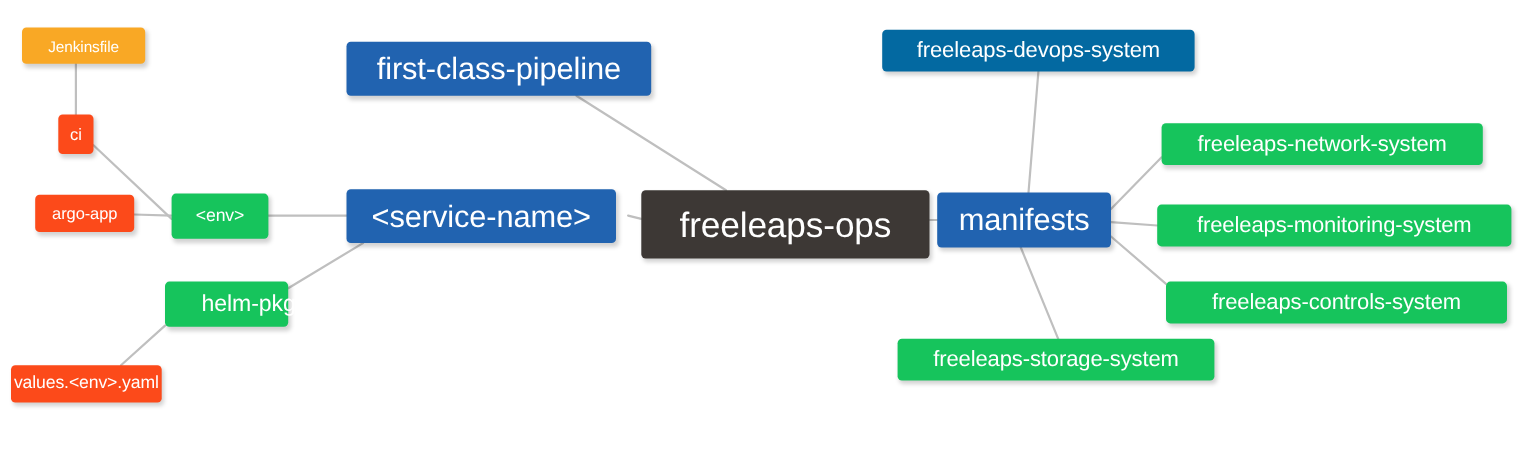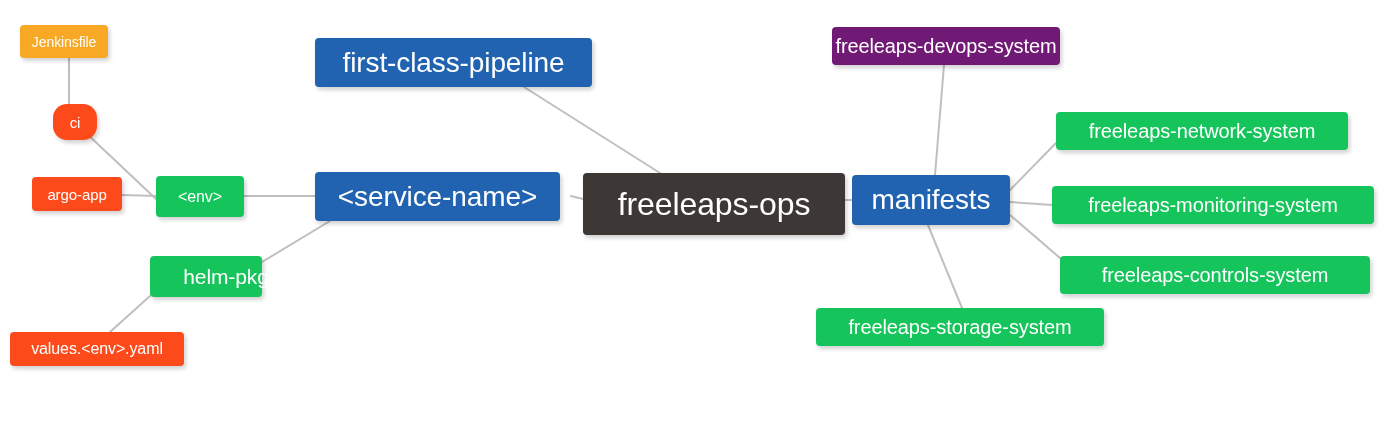--- a/index.html
+++ b/index.html
@@ -54,28 +54,28 @@
     <path class="edge" d="M 524,87 L 660,173" stroke="#bfbfbf"></path>
     <path class="edge" d="M 845,200 L 852,200" stroke="#bfbfbf"></path>
     <path class="edge" d="M 935,175 L 944,65" stroke="#bfbfbf"></path>
     <path class="edge" d="M 1010,190 L 1056,143" stroke="#bfbfbf"></path>
     <path class="edge" d="M 1010,202 L 1052,205" stroke="#bfbfbf"></path>
     <path class="edge" d="M 1010,215 L 1060,258" stroke="#bfbfbf"></path>
     <path class="edge" d="M 928,225 L 962,308" stroke="#bfbfbf"></path>
   </svg>
 
 <div id="nodes-layer">
-    <div class="node-box" style="left: 20px; top: 25px; width: 88px; height: 33px; background: rgb(249, 168, 37); font-size: 14px;">Jenkinsfile</div>
-    <div class="node-box" style="left: 53px; top: 104px; width: 44px; height: 36px; background: rgb(252, 74, 26); font-size: 15px; border-radius: 14px;">ci</div>
+    <div class="node-box" style="left: 20px; top: 25px; width: 112px; height: 33px; background: rgb(249, 168, 37); font-size: 14px;">Jenkinsfile</div>
+    <div class="node-box" style="left: 53px; top: 104px; width: 32px; height: 36px; background: rgb(252, 74, 26); font-size: 15px;">ci</div>
     <div class="node-box" style="left: 32px; top: 177px; width: 90px; height: 34px; background: rgb(252, 74, 26); font-size: 15px; text-align: center;">argo-app</div>
     <div class="node-box" style="left: 156px; top: 176px; width: 88px; height: 41px; background: rgb(22, 196, 92); font-size: 16px;">&lt;env&gt;</div>
     <div class="node-box" style="left: 150px; top: 256px; width: 112px; height: 41px; background: rgb(22, 196, 92); font-size: 21px; padding-left: 40px;">helm-pkg</div>
-    <div class="node-box" style="left: 10px; top: 332px; width: 174px; height: 34px; background: rgb(252, 74, 26); font-size: 16px;">values.&lt;env&gt;.yaml</div>
+    <div class="node-box" style="left: 10px; top: 332px; width: 137px; height: 34px; background: rgb(252, 74, 26); font-size: 16px;">values.&lt;env&gt;.yaml</div>
     <div class="node-box" style="left: 315px; top: 38px; width: 277px; height: 49px; background: rgb(33, 99, 176); font-size: 28px;">first-class-pipeline</div>
     <div class="node-box" style="left: 315px; top: 172px; width: 245px; height: 49px; background: rgb(33, 99, 176); font-size: 28px;">&lt;service-name&gt;</div>
     <div class="node-box" style="left: 583px; top: 173px; width: 262px; height: 62px; background: rgb(61, 56, 53); font-size: 32px;">freeleaps-ops</div>
     <div class="node-box" style="left: 852px; top: 175px; width: 158px; height: 50px; background: rgb(33, 99, 176); font-size: 28px;">manifests</div>
-    <div class="node-box" style="left: 832px; top: 27px; width: 228px; height: 38px; background: #701a75; font-size: 20px;">freeleaps-devops-system</div>
+    <div class="node-box" style="left: 802px; top: 27px; width: 284px; height: 38px; background: #0369a1; font-size: 20px;">freeleaps-devops-system</div>
     <div class="node-box" style="left: 1056px; top: 112px; width: 292px; height: 38px; background: rgb(22, 196, 92); font-size: 20px; text-align: center;">freeleaps-network-system</div>
     <div class="node-box" style="left: 1052px; top: 186px; width: 322px; height: 38px; background: rgb(22, 196, 92); font-size: 20px;">freeleaps-monitoring-system</div>
     <div class="node-box" style="left: 1060px; top: 256px; width: 310px; height: 38px; background: rgb(22, 196, 92); font-size: 20px;">freeleaps-controls-system</div>
     <div class="node-box" style="left: 816px; top: 308px; width: 288px; height: 38px; background: rgb(22, 196, 92); font-size: 20px;">freeleaps-storage-system</div>
   </div>
 
 </body></html>

